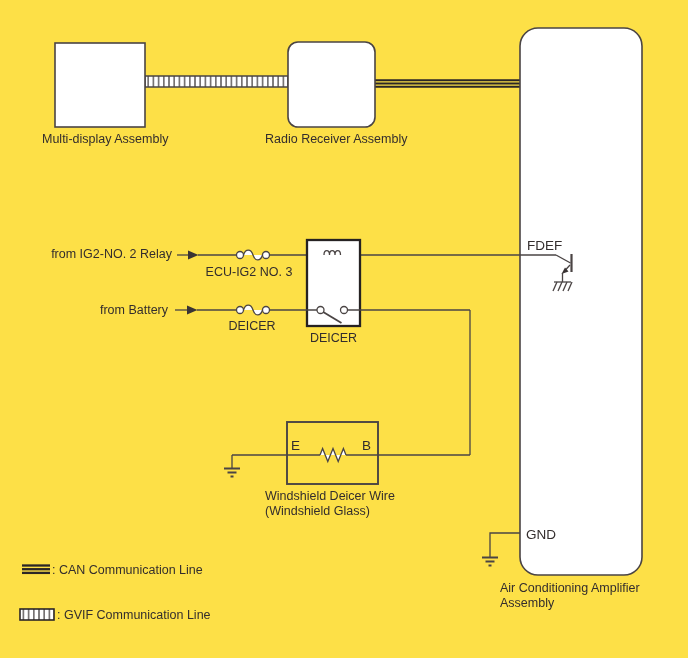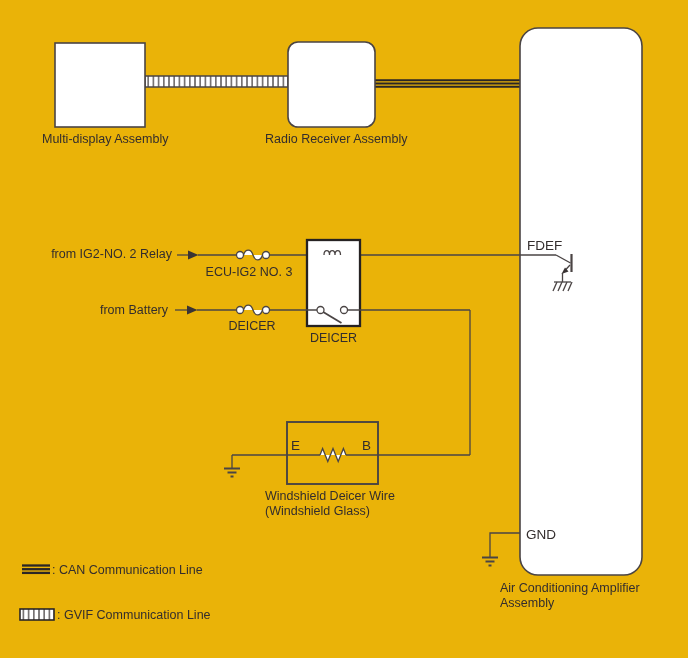--- a/index.html
+++ b/index.html
@@ -4,21 +4,21 @@
 <style>
   html, body {
     margin: 0;
     padding: 0;
     background: #ffffff;
   }
   .stage {
     position: relative;
     width: 688px;
     height: 658px;
-    background: #eab308;
+    background: #fde047;
     font-family: "Liberation Sans", sans-serif;
   }
   svg text {
     font-family: "Liberation Sans", sans-serif;
     font-size: 12.5px;
     fill: #332d2d;
   }
   svg text.pin {
     font-size: 13.5px;
   }

